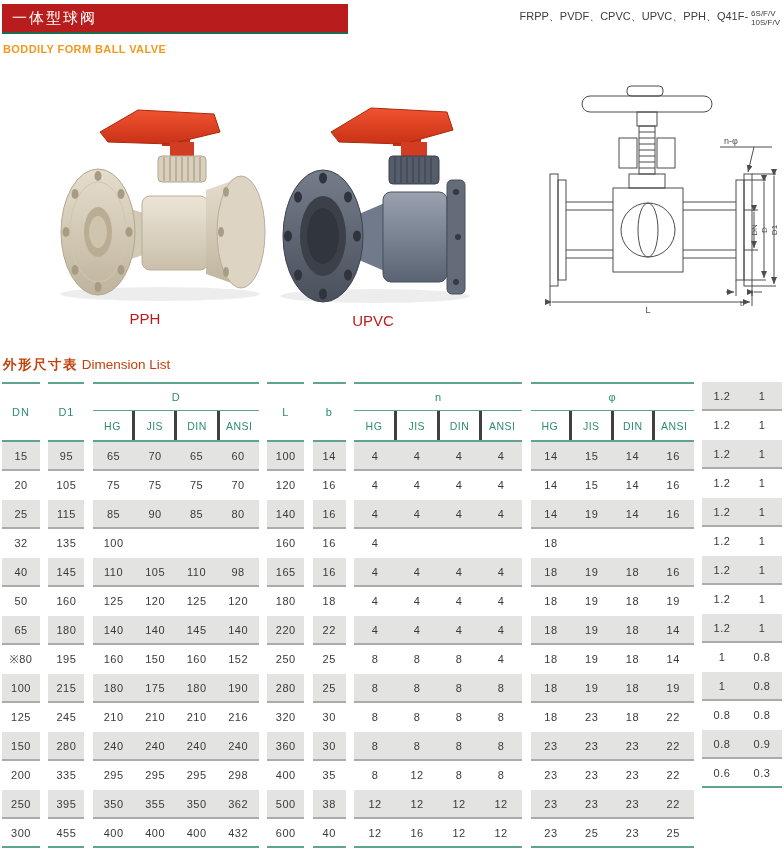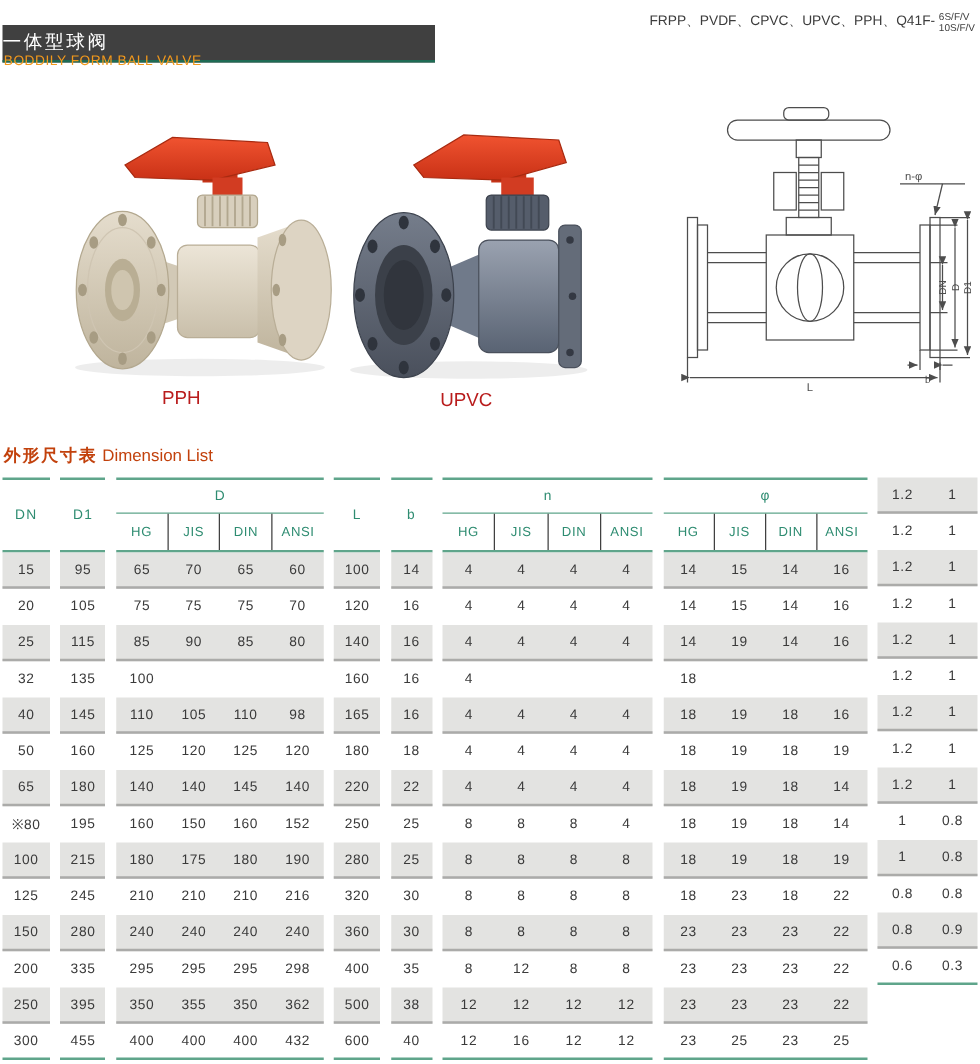--- a/index.html
+++ b/index.html
@@ -1,27 +1,27 @@
 <!DOCTYPE html>
 <html><head>
 <meta charset="utf-8">
 <style>
   * { margin:0; padding:0; box-sizing:border-box; }
   body { background:#fff; }
   .page { position:relative; width:784px; height:851px; background:#fff;
           font-family:"Liberation Sans", sans-serif; overflow:hidden; }
 
   
-  .banner { position:absolute; left:2px; top:20px; width:346px; height:30px;
-            background:#404040; border-bottom:2px solid #1E6B54; color:#fff;
-            font-size:15px; line-height:28px; letter-spacing:2px; }
+  .banner { position:absolute; left:2px; top:4px; width:346px; height:30px;
+            background:#b91c1c; border-bottom:2px solid #1E6B54; color:#fff;
+            font-size:15px; line-height:28px; padding-left:10px; letter-spacing:2px; }
   .hdr-right { position:absolute; right:4px; top:9px; font-size:11px; color:#3c3c3c;
                display:flex; align-items:flex-start; gap:3px; }
   .hdr-stack span { display:block; font-size:8px; line-height:9px; color:#3c3c3c; }
-  .subtitle { position:absolute; left:3px; top:43px; font-size:11px; font-weight:normal;
+  .subtitle { position:absolute; left:3px; top:43px; font-size:11px; font-weight:bold;
               color:#F2991C; letter-spacing:0.4px; }
 
   
   .photo { position:absolute; }
   .photo-label { position:absolute; font-size:15px; color:#b91c1c; width:60px; text-align:center; }
   #pph-label  { left:115px; top:310px; }
   #upvc-label { left:343px; top:312px; }
   .drawing { position:absolute; left:520px; top:80px; }
 
   
@@ -34,21 +34,21 @@
   .island { flex:none; }
   .head { height:60px; border-top:2px solid #5FA58B; border-bottom:2px solid #5FA58B;
           color:#2E8C71; display:flex; flex-direction:column; }
   .head.single { justify-content:center; align-items:center; font-size:11px; letter-spacing:1px; }
   .group-label { flex:0 0 26px; display:flex; flex-direction:column; align-items:center;
                  justify-content:center; font-size:11px; }
   .head.pressure .group-label { font-size:8.5px; line-height:9px; letter-spacing:0; }
   .sub-row { flex:1; display:flex; border-top:1px solid #5FA58B; }
   .sub-cell { flex:1; display:flex; align-items:center; justify-content:center;
               font-size:10.5px; letter-spacing:0.5px; }
-  .sub-cell + .sub-cell { border-left:1px solid #404040; }
+  .sub-cell + .sub-cell { border-left:3px solid #404040; }
   .row { height:29px; display:flex; border-bottom:2px solid transparent; }
   .row.stripe { background:#E3E3E1; border-bottom-color:#ABABA9; }
   .row.last { border-bottom-color:#5FA58B; }
   .cell { flex:1; display:flex; align-items:center; justify-content:center;
           font-size:11px; color:#3A3A3A; letter-spacing:0.5px; }
 </style>
 </head>
 <body>
 
 <div class="page">

